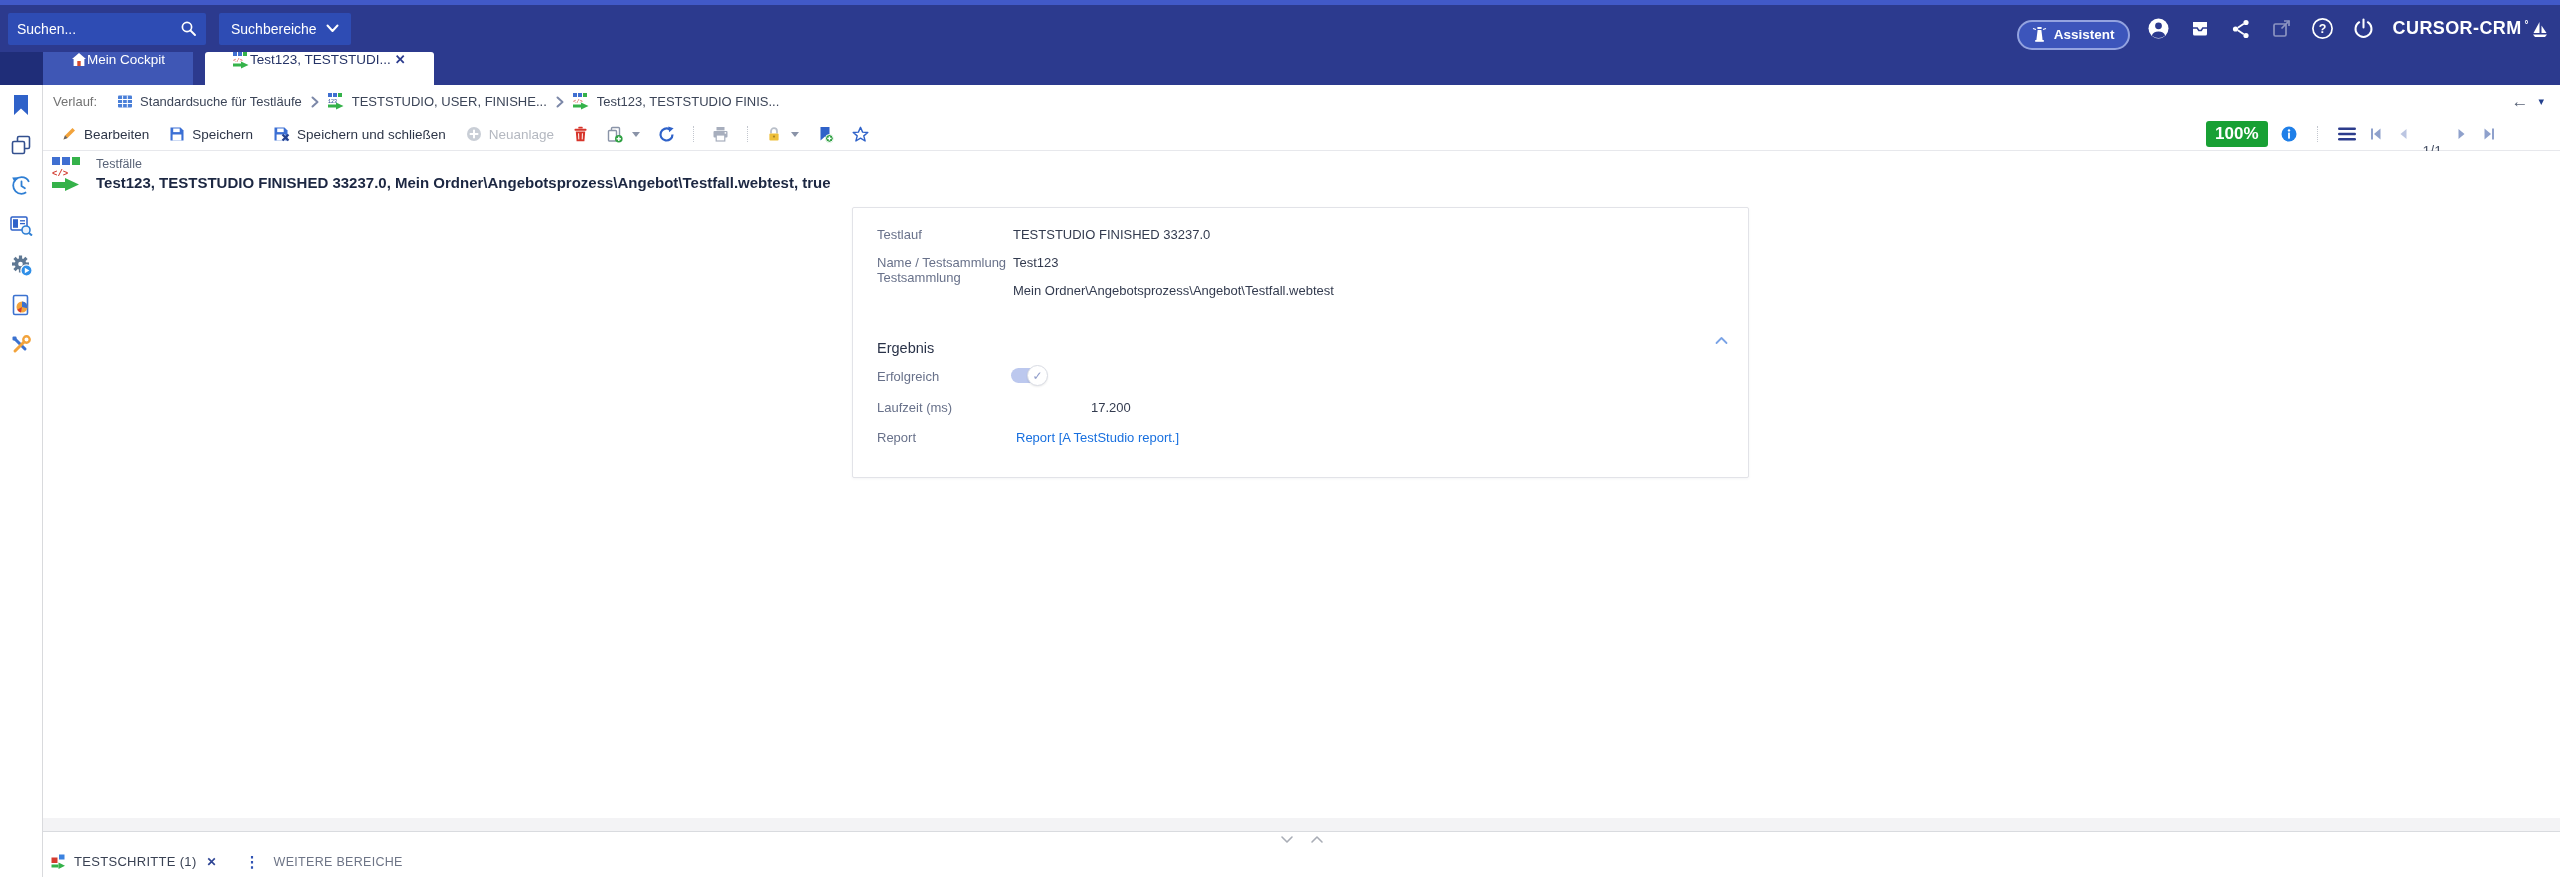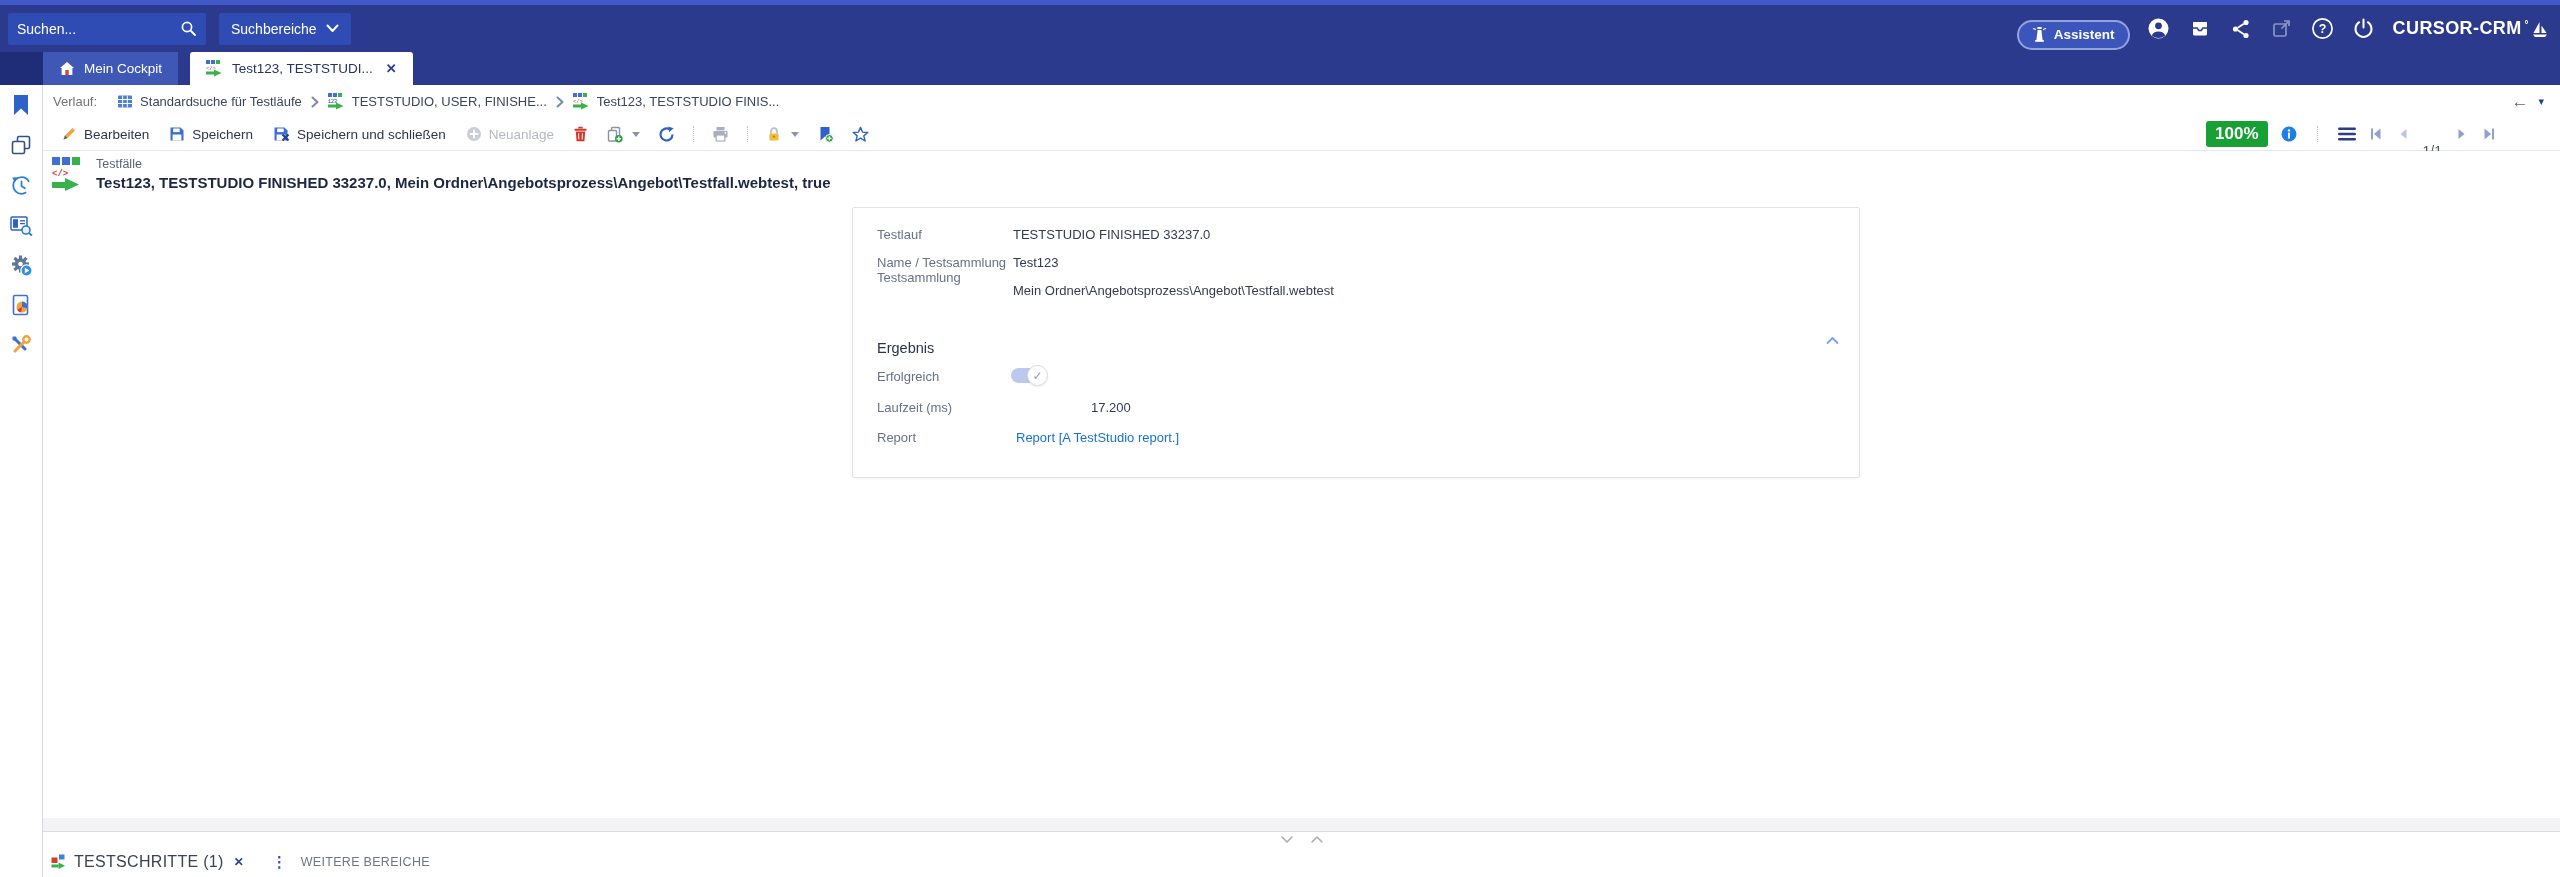--- a/index.html
+++ b/index.html
@@ -38,21 +38,21 @@
   }
   .top-icon { width:24px; height:24px; display:flex; align-items:center; justify-content:center; cursor:pointer; }
   .top-icon.dim { opacity:.45; }
   .brand { display:flex; align-items:flex-start; color:#fff; font-weight:bold; font-size:18px; letter-spacing:.4px; gap:3px; }
   .brand .deg { font-size:10px; margin-top:1px; }
   .brand svg { margin-top:3px; }
 
   
   .tabbar { height:33px; background:#2c3a8e; display:flex; align-items:stretch; flex:0 0 auto; }
   .tabbar-corner { width:43px; background:#1f2d78; flex:0 0 auto; }
-  .tab { display:flex; align-items:center; gap:9px; padding:0 16px; font-size:13.5px; cursor:pointer; }
+  .tab { display:flex; align-items:flex-start; padding:0 28px; font-size:13.5px; cursor:pointer; }
   .tab-cockpit { background:#3f57b5; color:#fff; }
   .tab-active { margin-left:12px; background:#fff; color:#253366; border-radius:3px 3px 0 0; }
   .tab-close { color:#2c3c8e; font-size:13px; font-weight:bold; margin-left:4px; cursor:pointer; }
 
   
   .bodyrow { flex:1; display:flex; min-height:0; }
   .sidebar {
     width:43px; flex:0 0 auto; background:#fff; border-right:1px solid #d9dadd;
     display:flex; flex-direction:column; align-items:center; padding-top:8px; gap:16px;
   }
@@ -88,21 +88,21 @@
   .page-num { color:#4a5468; font-size:14px;margin-top:34px; }
 
   
   .main { flex:1; position:relative; min-height:0; border-bottom:1px solid #d9dbdf; background:#fff; }
   .hscroll-track { position:absolute; left:0; right:0; bottom:0; height:13px; background:#f3f3f5; }
   .record-header { position:absolute; left:8px; top:6px; display:flex; gap:13px; }
   .rh-text .entity { font-size:12.5px; color:#5a6478; }
   .rh-text .title { font-size:15px; font-weight:bold; color:#1c2742; margin-top:3px; }
 
   .card {
-    position:absolute; left:809px; top:56px; width:1008px; height:271px;
+    position:absolute; left:809px; top:56px; width:897px; height:271px;
     background:#fff; border:1px solid #e2e3e8; border-radius:2px;
     box-shadow:0 1px 3px rgba(40,50,80,.05);
   }
   .frow-label { position:absolute; left:24px; font-size:13px; color:#68718a; white-space:nowrap; }
   .frow-value { position:absolute; left:160px; font-size:13px; color:#333b4f; white-space:nowrap; }
   .section-title { position:absolute; left:24px; top:132px; font-size:14.5px; color:#2a3349; }
   .section-chevron { position:absolute; right:20px; top:128px; cursor:pointer; }
   .toggle { position:absolute; left:158px; top:160px; width:34px; height:15px; background:#bcc8ee; border-radius:8px; cursor:pointer; }
   .toggle .knob {
     position:absolute; right:-3px; top:-3px; width:21px; height:21px; border-radius:50%;
@@ -112,21 +112,21 @@
   }
   .report-link { color:#176fdf; cursor:pointer; text-decoration:none; font-size:13px; }
 
   
   .splitter { height:14px; flex:0 0 auto; display:flex; align-items:center; justify-content:center; gap:16px; background:#fff; }
   .splitter svg { cursor:pointer; }
 
   
   .bottombar { height:31px; flex:0 0 auto; background:#fff; display:flex; align-items:center; padding:0 8px; }
   .bottom-tab { display:flex; align-items:center; gap:8px; cursor:pointer; }
-  .bottom-tab .lbl { font-size:16px; color:#3a4254; letter-spacing:.3px; }
+  .bottom-tab .lbl { font-size:13px; color:#3a4254; letter-spacing:.3px; }
   .bottom-close { color:#2d4494; font-size:12px; font-weight:bold; margin-left:2px; cursor:pointer; }
   .kebab { color:#3053b4; font-size:15px; font-weight:bold; margin-left:28px; cursor:pointer; }
   .more-areas { margin-left:14px; font-size:12.5px; color:#6e7587; letter-spacing:.3px; cursor:pointer; }
 </style>
 </head>
 <body>
 
 <div class="app">
 
   <div class="topbar">

